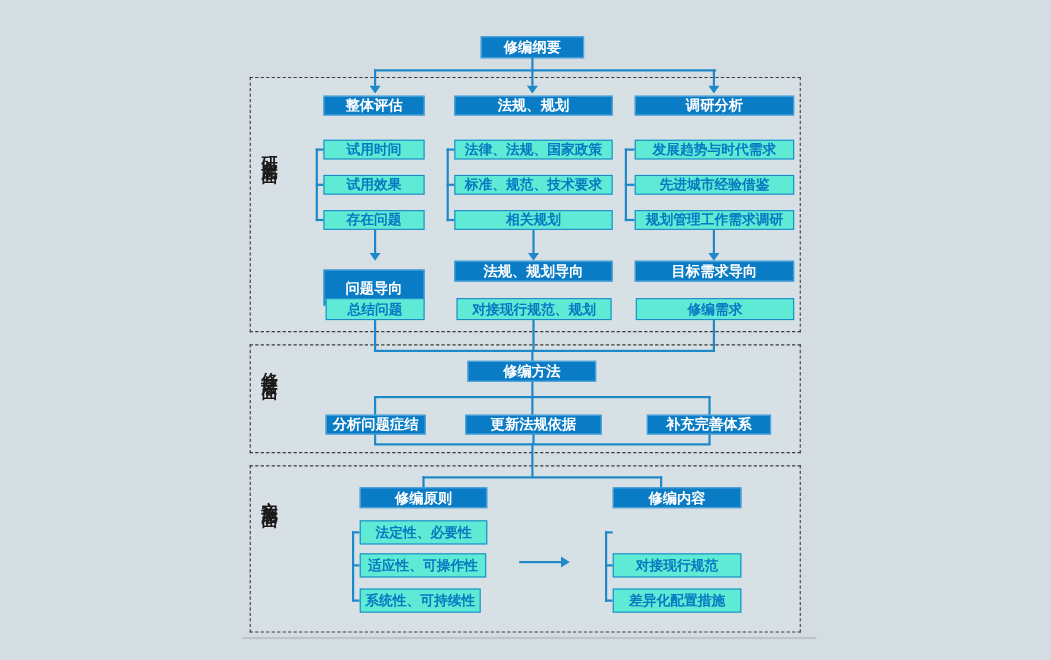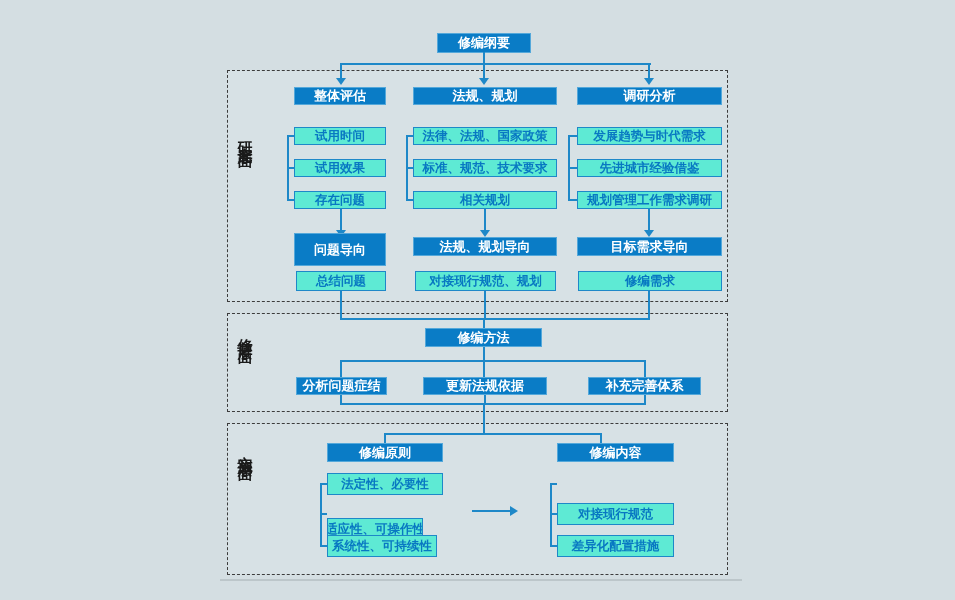--- a/index.html
+++ b/index.html
@@ -112,21 +112,21 @@
   <div class="box light" style="left:577px;top:159px;width:145px;height:18px;">先进城市经验借鉴</div>
   <div class="box light" style="left:577px;top:191px;width:145px;height:18px;">规划管理工作需求调研</div>
 
   <div class="vline" style="left:340px;top:209px;width:2px;height:21px;"></div>
   <div class="arrow-down" style="left:336px;top:230px;"></div>
   <div class="vline" style="left:484px;top:209px;width:2px;height:21px;"></div>
   <div class="arrow-down" style="left:480px;top:230px;"></div>
   <div class="vline" style="left:648px;top:209px;width:2px;height:21px;"></div>
   <div class="arrow-down" style="left:644px;top:230px;"></div>
 
-  <div class="box dark" style="left:294px;top:233px;width:92px;height:33px;">问题导向</div>
+  <div class="box dark" style="left:294px;top:245px;width:92px;height:33px;">问题导向</div>
   <div class="box dark" style="left:413px;top:237px;width:144px;height:19px;">法规、规划导向</div>
   <div class="box dark" style="left:577px;top:237px;width:145px;height:19px;">目标需求导向</div>
 
   <div class="box light" style="left:296px;top:271px;width:90px;height:20px;">总结问题</div>
   <div class="box light" style="left:415px;top:271px;width:141px;height:20px;">对接现行规范、规划</div>
   <div class="box light" style="left:578px;top:271px;width:144px;height:20px;">修编需求</div>
 
   <div class="vline" style="left:340px;top:291px;width:2px;height:28px;"></div>
   <div class="vline" style="left:484px;top:291px;width:2px;height:28px;"></div>
   <div class="vline" style="left:648px;top:291px;width:2px;height:28px;"></div>
@@ -154,21 +154,21 @@
   <div class="vline" style="left:600px;top:433px;width:2px;height:11px;"></div>
 
   <div class="box dark" style="left:327px;top:443px;width:116px;height:19px;">修编原则</div>
   <div class="box dark" style="left:557px;top:443px;width:117px;height:19px;">修编内容</div>
 
   <div class="vline" style="left:320px;top:483px;width:2px;height:64px;"></div>
   <div class="hline" style="left:320px;top:483px;width:7px;height:2px;"></div>
   <div class="hline" style="left:320px;top:513px;width:7px;height:2px;"></div>
   <div class="hline" style="left:320px;top:545px;width:7px;height:2px;"></div>
   <div class="box light" style="left:327px;top:473px;width:116px;height:22px;">法定性、必要性</div>
-  <div class="box light" style="left:327px;top:518px;width:96px;height:22px;">适应性、可操作性</div>
+  <div class="box light" style="left:327px;top:503px;width:115px;height:22px;">适应性、可操作性</div>
   <div class="box light" style="left:327px;top:535px;width:110px;height:22px;">系统性、可持续性</div>
 
   <div class="hline" style="left:472px;top:510px;width:38px;height:2px;"></div>
   <div class="arrow-right" style="left:510px;top:506px;"></div>
 
   <div class="vline" style="left:550px;top:483px;width:2px;height:64px;"></div>
   <div class="hline" style="left:550px;top:483px;width:7px;height:2px;"></div>
   <div class="hline" style="left:550px;top:513px;width:7px;height:2px;"></div>
   <div class="hline" style="left:550px;top:545px;width:7px;height:2px;"></div>
   <div class="box light" style="left:557px;top:503px;width:117px;height:22px;">对接现行规范</div>

